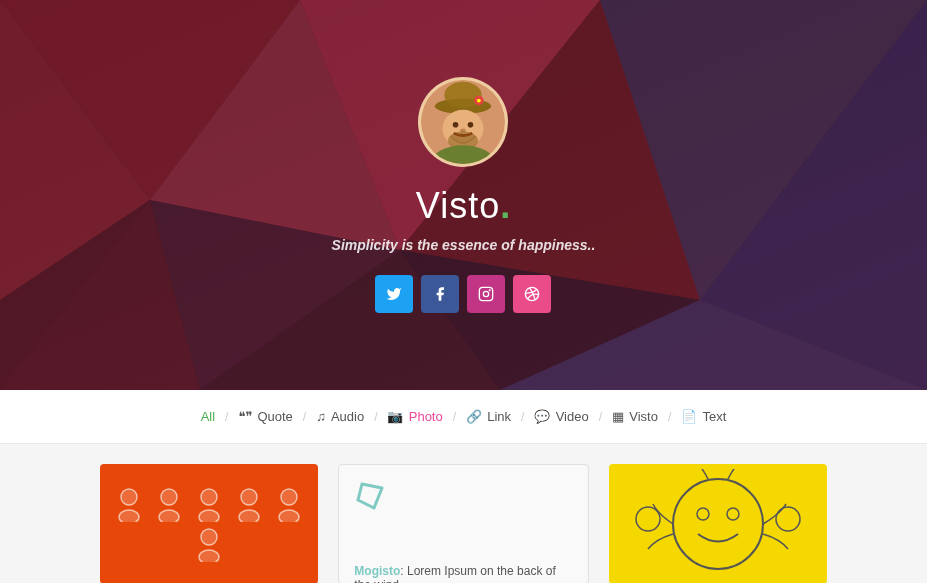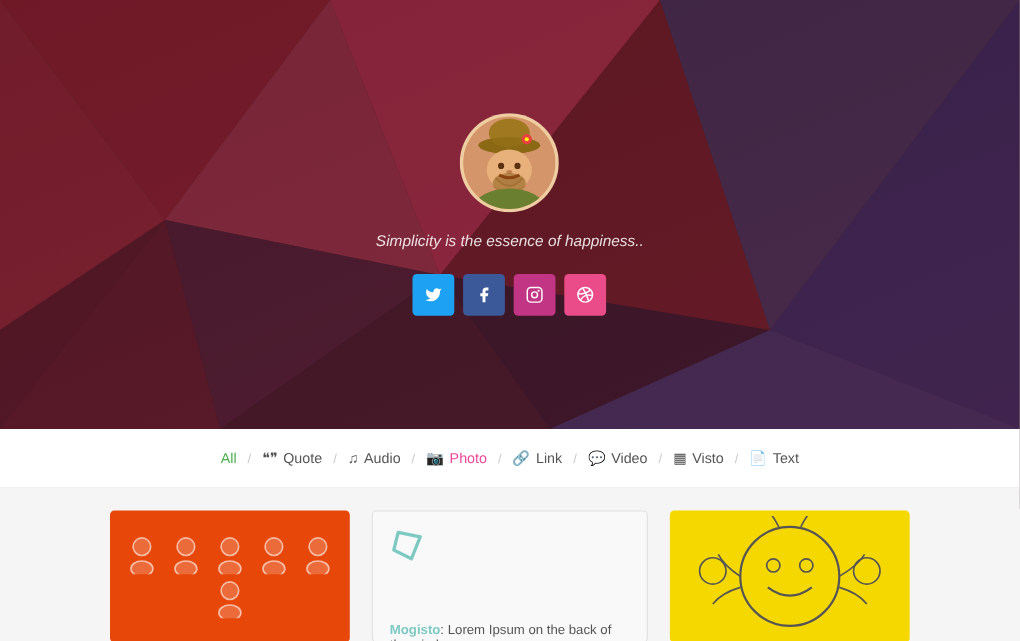--- a/index.html
+++ b/index.html
@@ -54,21 +54,21 @@
     }
 
     .hero-name .dot {
       color: #5cb85c;
       font-weight: 700;
     }
 
     .hero-tagline {
       color: rgba(255,255,255,0.85);
       font-size: 14px;
-      font-weight: 400;
+      font-weight: 700;
       margin-bottom: 22px;
       font-style: italic;
     }
 
     .social-links {
       display: flex;
       gap: 8px;
     }
 
     .social-btn {
@@ -250,20 +250,23 @@
         <path d="M32 60 Q45 75 58 60" stroke="#8B4513" stroke-width="2" fill="#c8956a" opacity="0.6"></path>
 
         <ellipse cx="45" cy="65" rx="16" ry="10" fill="#a07030" opacity="0.7"></ellipse>
 
         <path d="M35 57 Q45 62 55 57" stroke="#8B4513" stroke-width="3" fill="none"></path>
 
         <ellipse cx="45" cy="90" rx="35" ry="20" fill="#6a8030"></ellipse>
       </svg>
     </div>
 
+    <h1 class="hero-name">
+      <span>Visto</span><span class="dot">.</span>
+    </h1>
 
     <p class="hero-tagline">Simplicity is the essence of happiness..</p>
 
     <div class="social-links">
       <button class="social-btn twitter" title="Twitter">
         <svg width="16" height="16" viewBox="0 0 24 24" fill="white" xmlns="http://www.w3.org/2000/svg">
           <path d="M23 3a10.9 10.9 0 01-3.14 1.53 4.48 4.48 0 00-7.86 3v1A10.66 10.66 0 013 4s-4 9 5 13a11.64 11.64 0 01-7 2c9 5 20 0 20-11.5a4.5 4.5 0 00-.08-.83A7.72 7.72 0 0023 3z"></path>
         </svg>
       </button>
       <button class="social-btn facebook" title="Facebook">

